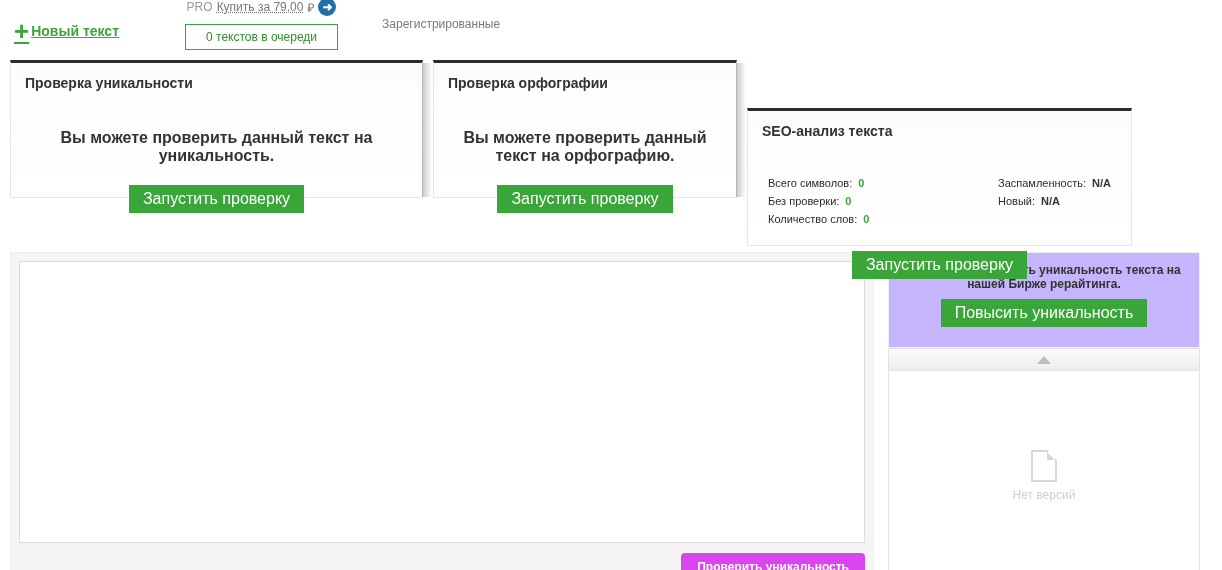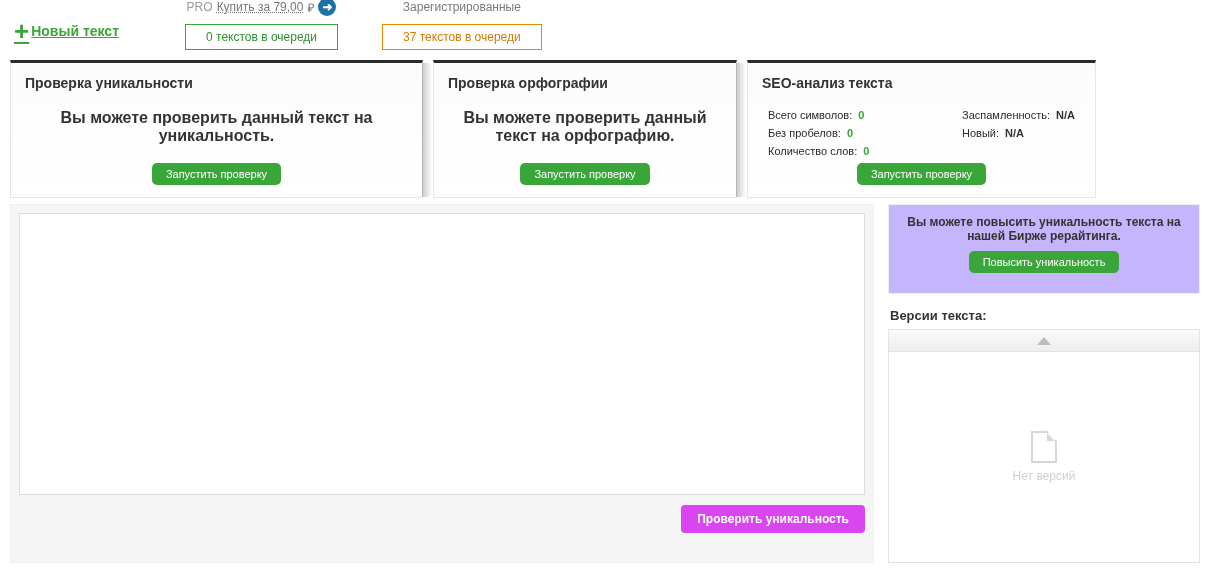--- a/index.html
+++ b/index.html
@@ -79,20 +79,21 @@
   .panel {
     position: relative;
     border-top: 3px solid #2b2b2b;
     border-left: 1px solid #e6e6e6;
     border-right: 1px solid #e6e6e6;
     border-bottom: 1px solid #e6e6e6;
     padding: 12px 14px 12px;
     background: linear-gradient(#fcfcfc, #ffffff);
     display: flex;
     flex-direction: column;
+    gap: 20px;
   }
   .panel-shadow::after {
     content:"";
     position:absolute;
     top:0; bottom:0; right:-10px; width:10px;
     background: linear-gradient(to right, rgba(0,0,0,.22), rgba(0,0,0,0));
     pointer-events:none;
   }
   .panel h3 {
     font-size: 14px;
@@ -100,42 +101,42 @@
     margin-bottom: 18px;
   }
   .panel .desc {
     text-align: center;
     font-weight: bold;
     font-size: 16px;
     flex: 1;
   }
   .panel-uniq { width: 413px; height: 138px; }
   .panel-spell { width: 304px; height: 138px; }
-  .panel-seo { width: 349px; height: 138px; }
+  .panel-seo { width: 385px; height: 138px; margin-top: 48px; }
 
   .seo-grid {
     display: flex;
     justify-content: space-between;
     font-size: 11px;
     padding: 0 6px 6px;
     flex: 1;
   }
   .seo-col { display: flex; flex-direction: column; gap: 6px; }
   .seo-row { display: flex; justify-content: flex-start; align-items: center; gap: 6px; }
   .seo-row .label { color: #2b2b2b; text-align: right; }
   .seo-row .val { color: #3aa539; font-weight: bold; min-width: 12px; text-align: left; }
   .seo-row .val.na { color: #333; }
 
   .btn-green {
     background: #3aa539;
     color: #fff;
     border: none;
-    border-radius: 5px;
+    border-radius: 0;
     padding: 5px 14px;
-    font-size: 11px;
+    font-size: 16px;
     cursor: pointer;
     align-self: center;
   }
 
   .mid {
     display: flex;
     gap: 14px;
     padding: 6px 10px 0;
   }
   .left-area {
@@ -269,21 +270,20 @@
       <span class="ruble">₽</span>
       <span class="arrow-circle">➜</span>
     </div>
     <div class="queue-badge q-green">0 текстов в очереди</div>
   </div>
 
   <div class="queue-group">
     <div class="q-head">
       <span class="reg-label">Зарегистрированные</span>
     </div>
-    <div class="queue-badge q-orange">37 текстов в очереди</div>
   </div>
 </div>
 
 <div class="panels">
   <div class="panel panel-uniq panel-shadow">
     <h3>Проверка уникальности</h3>
     <div class="desc">Вы можете проверить данный текст на уникальность.</div>
     <button class="btn-green">Запустить проверку</button>
   </div>
 
@@ -295,21 +295,21 @@
 
   <div class="panel panel-seo">
     <h3>SEO-анализ текста</h3>
     <div class="seo-grid">
       <div class="seo-col">
         <div class="seo-row">
           <span class="label">Всего символов:</span>
           <span class="val">0</span>
         </div>
         <div class="seo-row">
-          <span class="label">Без пробелов:</span>
+          <span class="label">Без проверки:</span>
           <span class="val">0</span>
         </div>
         <div class="seo-row">
           <span class="label">Количество слов:</span>
           <span class="val">0</span>
         </div>
       </div>
       <div class="seo-col">
         <div class="seo-row">
           <span class="label">Заспамленность:</span>
@@ -331,21 +331,20 @@
     <div class="actions">
       <button class="btn-big">Проверить уникальность</button>
     </div>
   </div>
 
   <div class="right-side">
     <div class="promo">
       <div class="ptxt">Вы можете повысить уникальность текста на нашей Бирже рерайтинга.</div>
       <button class="btn-green">Повысить уникальность</button>
     </div>
-    <div class="versions-h">Версии текста:</div>
     <div class="versions-box">
       <div class="versions-top">
         <div class="chev-up"></div>
       </div>
       <div class="versions-body">
         <div class="file-icon"></div>
         <div class="nv">Нет версий</div>
       </div>
     </div>
   </div>

